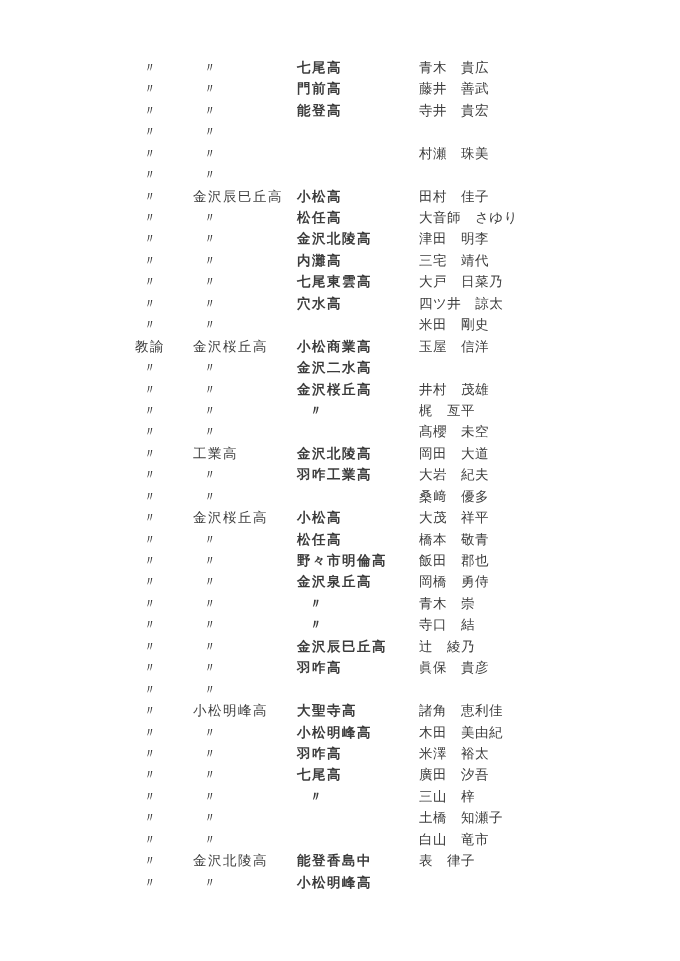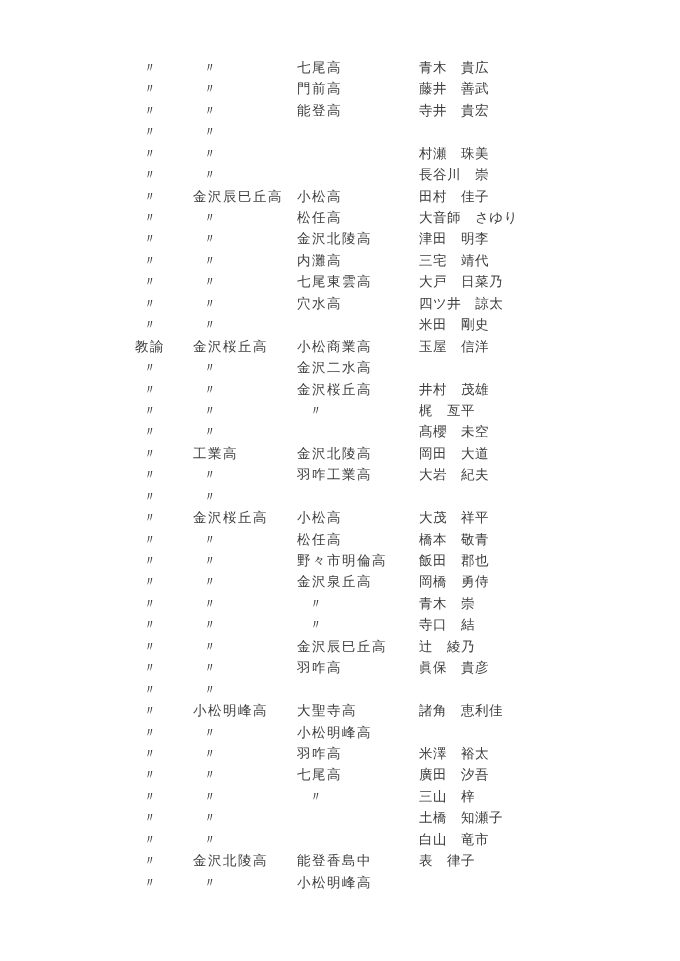--- a/index.html
+++ b/index.html
@@ -33,21 +33,21 @@
     align-items: center;
   }
   .cell {
     font-size: 13.5px;
     color: #3c3c3c;
     white-space: nowrap;
     line-height: 1;
   }
   .cell.c-title  { letter-spacing: 1.5px; }
   .cell.c-from   { letter-spacing: 1.5px; }
-  .cell.c-to     { letter-spacing: 1.5px; }
+  .cell.c-to     { letter-spacing: 1.5px; font-weight: bold; }
   .cell.c-name   { letter-spacing: 0.5px; }
   
   .c-title.ditto { padding-left: 8px;  letter-spacing: 0; }
   .c-from.ditto  { padding-left: 10px; letter-spacing: 0; }
   .c-to.ditto    { padding-left: 12px; letter-spacing: 0; }
 </style>
 </head>
 <body>
 
 <div class="page">
@@ -78,21 +78,20 @@
       <div class="row">
         <span class="cell c-title ditto">〃</span>
         <span class="cell c-from ditto">〃</span>
         <span class="cell c-to"></span>
         <span class="cell c-name">村瀬　珠美</span>
       </div>
       <div class="row">
         <span class="cell c-title ditto">〃</span>
         <span class="cell c-from ditto">〃</span>
         <span class="cell c-to"></span>
-        <span class="cell c-name">長谷川　崇</span>
       </div>
       <div class="row">
         <span class="cell c-title ditto">〃</span>
         <span class="cell c-from">金沢辰巳丘高</span>
         <span class="cell c-to">小松高</span>
         <span class="cell c-name">田村　佳子</span>
       </div>
       <div class="row">
         <span class="cell c-title ditto">〃</span>
         <span class="cell c-from ditto">〃</span>
@@ -167,20 +166,21 @@
       <div class="row">
         <span class="cell c-title ditto">〃</span>
         <span class="cell c-from ditto">〃</span>
         <span class="cell c-to">羽咋工業高</span>
         <span class="cell c-name">大岩　紀夫</span>
       </div>
       <div class="row">
         <span class="cell c-title ditto">〃</span>
         <span class="cell c-from ditto">〃</span>
         <span class="cell c-to"></span>
+        <span class="cell c-name">桑﨑　優多</span>
       </div>
       <div class="row">
         <span class="cell c-title ditto">〃</span>
         <span class="cell c-from">金沢桜丘高</span>
         <span class="cell c-to">小松高</span>
         <span class="cell c-name">大茂　祥平</span>
       </div>
       <div class="row">
         <span class="cell c-title ditto">〃</span>
         <span class="cell c-from ditto">〃</span>
@@ -231,20 +231,21 @@
       <div class="row">
         <span class="cell c-title ditto">〃</span>
         <span class="cell c-from">小松明峰高</span>
         <span class="cell c-to">大聖寺高</span>
         <span class="cell c-name">諸角　恵利佳</span>
       </div>
       <div class="row">
         <span class="cell c-title ditto">〃</span>
         <span class="cell c-from ditto">〃</span>
         <span class="cell c-to">小松明峰高</span>
+        <span class="cell c-name">木田　美由紀</span>
       </div>
       <div class="row">
         <span class="cell c-title ditto">〃</span>
         <span class="cell c-from ditto">〃</span>
         <span class="cell c-to">羽咋高</span>
         <span class="cell c-name">米澤　裕太</span>
       </div>
       <div class="row">
         <span class="cell c-title ditto">〃</span>
         <span class="cell c-from ditto">〃</span>

